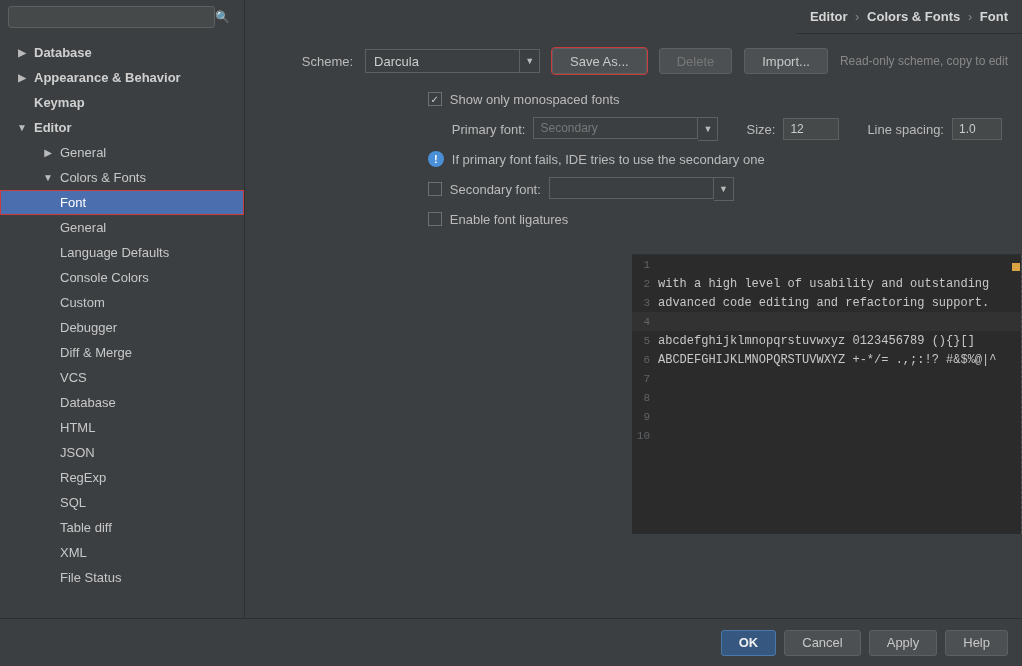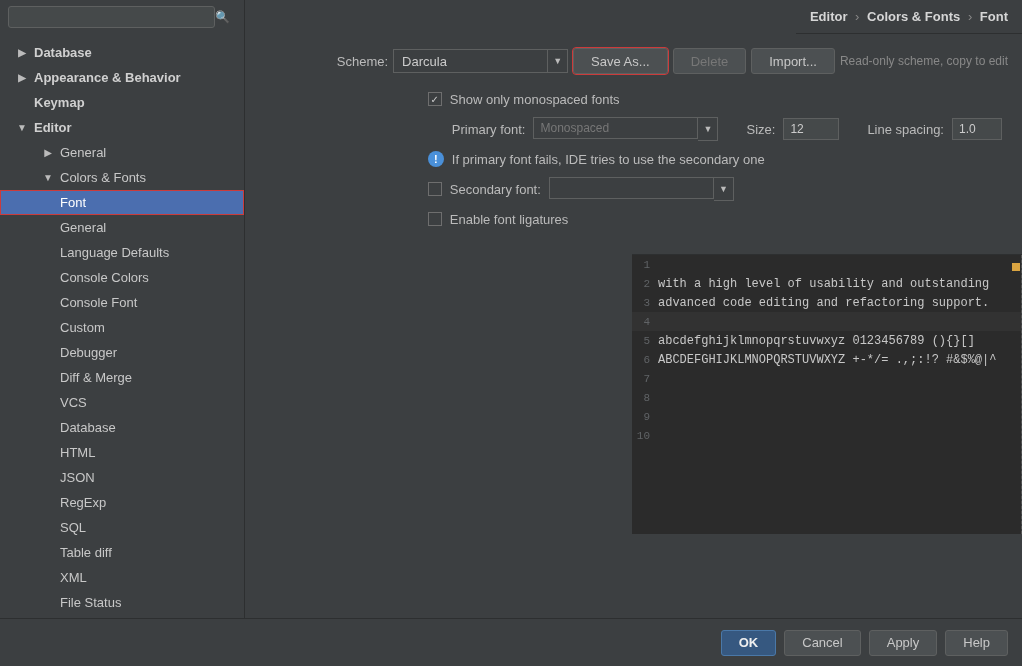--- a/index.html
+++ b/index.html
@@ -80,21 +80,21 @@
   padding: 9px 14px;
   font-weight: bold;
   color: #d6d6d6;
   border-bottom: 1px solid #2d2f30;
 }
 .breadcrumb .sep { color: #888; margin: 0 4px; font-weight: normal; }
 
 .scheme-row {
   display: flex;
   align-items: center;
-  gap: 5px;
+  gap: 12px;
   padding: 14px 14px 10px 14px;
 }
 .label { color: #bbbbbb; }
 .select {
   background: #3c3f41;
   border: 1px solid #5e6060;
   height: 24px;
   display: flex;
   align-items: center;
   padding: 0 8px;
@@ -244,23 +244,20 @@
       <div class="tree-item sub2">
           <span>General</span>
         </div>
       <div class="tree-item sub2">
           <span>Language Defaults</span>
         </div>
       <div class="tree-item sub2">
           <span>Console Colors</span>
         </div>
       <div class="tree-item sub2">
-          <span>Console Font</span>
-        </div>
-      <div class="tree-item sub2">
           <span>Custom</span>
         </div>
       <div class="tree-item sub2">
           <span>Debugger</span>
         </div>
       <div class="tree-item sub2">
           <span>Diff &amp; Merge</span>
         </div>
       <div class="tree-item sub2">
           <span>VCS</span>
@@ -318,21 +315,21 @@
 
     <div class="form-area">
       <div class="row">
         <span class="checkbox checked"></span>
         <span>Show only monospaced fonts</span>
       </div>
       <div class="row">
         <span class="label indent-label">Primary font:</span>
         <div style="display:flex">
           <div class="select field disabled" style="width:165px">
-              <span style="color:#777">Monospaced</span>
+              <span style="color:#777">Secondary</span>
             </div>
           <div class="select-arrow">▼</div>
         </div>
         <span class="label" style="margin-left:20px">Size:</span>
         <input class="field" style="width: 56px;" value="12">
         <span class="label" style="margin-left:20px">Line spacing:</span>
         <input class="field" style="width: 50px;" value="1.0">
       </div>
       <div class="row">
         <span class="info-icon">!</span>

